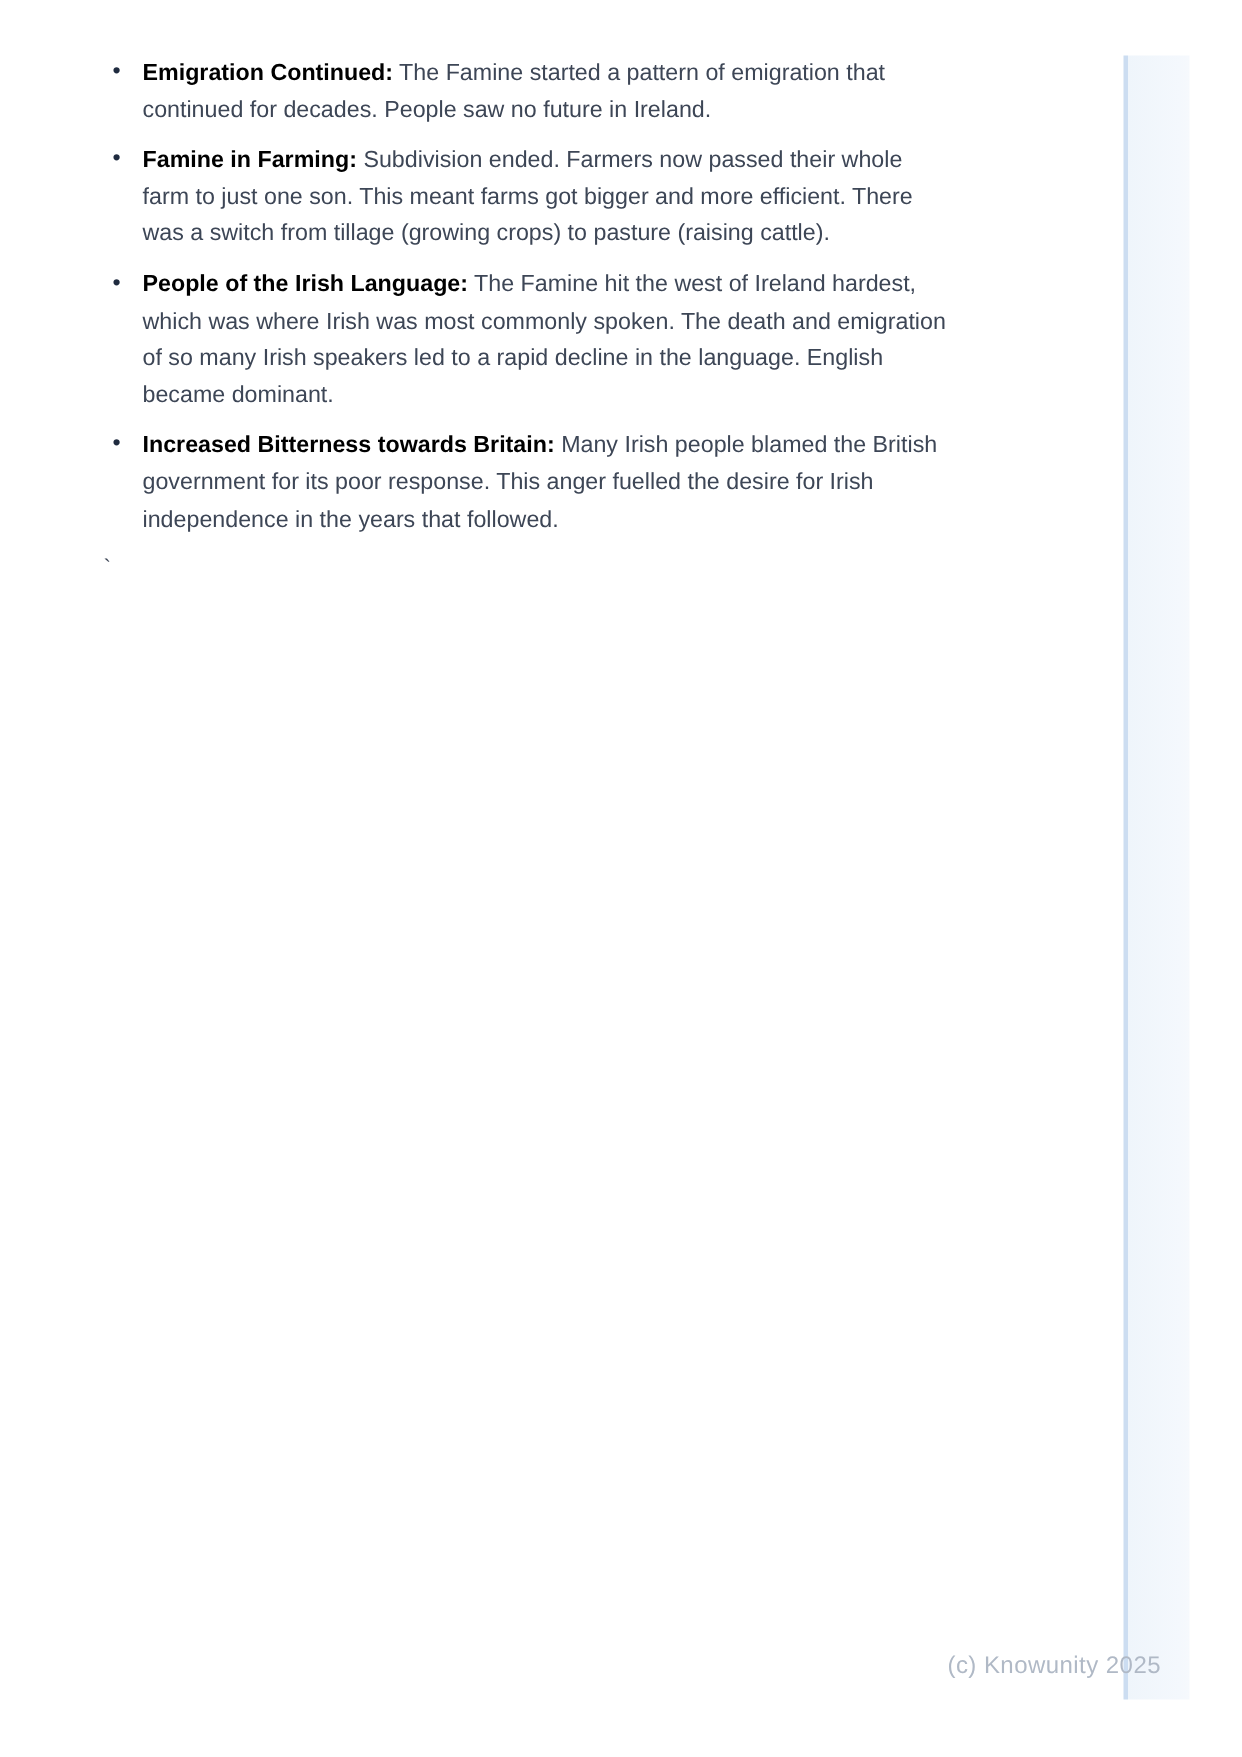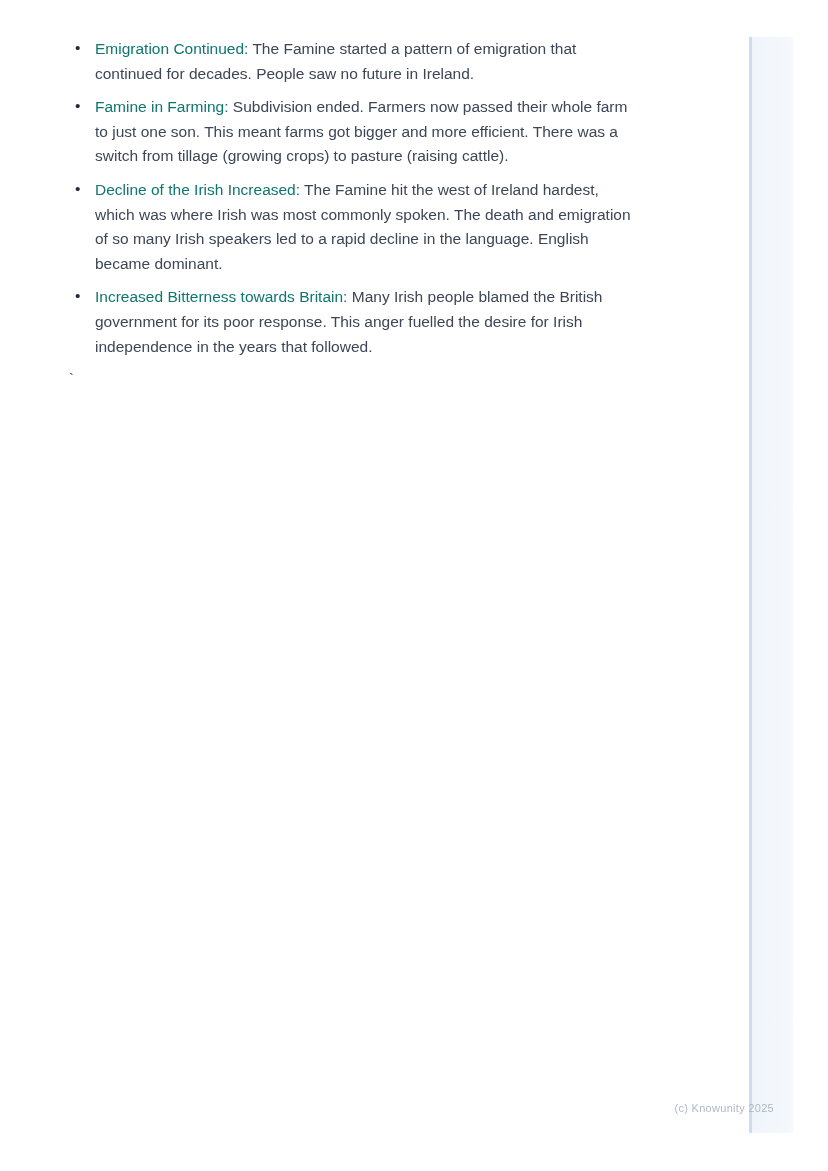--- a/index.html
+++ b/index.html
@@ -23,21 +23,21 @@
     border-left: 3px solid #ccddf1;
     background: linear-gradient(to right, #eff5fb 0%, #f4f8fd 85%, #f6f9fd 100%);
     z-index: 1;
   }
 
   
   .watermark {
     position: absolute;
     top: 1102px;
     right: 54px;
-    font-size: 11px;
+    font-size: 16px;
     letter-spacing: 0.3px;
     color: #b0b9c6;
     z-index: 2;
     white-space: nowrap;
   }
 
   
   .content {
     position: absolute;
     top: 37px;
@@ -63,22 +63,22 @@
 
   .dot {
     position: absolute;
     left: 7px;
     top: -1px;
     color: #1f2b3f;
     font-size: 15.5px;
   }
 
   .bullet-title {
-    font-weight: 400;
-    color: #0f766e;
+    font-weight: 700;
+    color: #000000;
   }
 
   .stray-mark {
     margin: 11px 0 0 1px;
     font-size: 15px;
     line-height: 18px;
     color: #3d4656;
   }
 </style>
 </head>
@@ -96,21 +96,21 @@
       </li>
 
       <li class="bullet-item">
         <span class="dot">•</span>
         <span class="bullet-title">Famine in Farming:</span>
         <span class="bullet-text">Subdivision ended. Farmers now passed their whole farm to just one son. This meant farms got bigger and more efficient. There was a switch from tillage (growing crops) to pasture (raising cattle).</span>
       </li>
 
       <li class="bullet-item">
         <span class="dot">•</span>
-        <span class="bullet-title">Decline of the Irish Increased:</span>
+        <span class="bullet-title">People of the Irish Language:</span>
         <span class="bullet-text">The Famine hit the west of Ireland hardest, which was where Irish was most commonly spoken. The death and emigration of so many Irish speakers led to a rapid decline in the language. English became dominant.</span>
       </li>
 
       <li class="bullet-item">
         <span class="dot">•</span>
         <span class="bullet-title">Increased Bitterness towards Britain:</span>
         <span class="bullet-text">Many Irish people blamed the British government for its poor response. This anger fuelled the desire for Irish independence in the years that followed.</span>
       </li>
 
     </ul>

